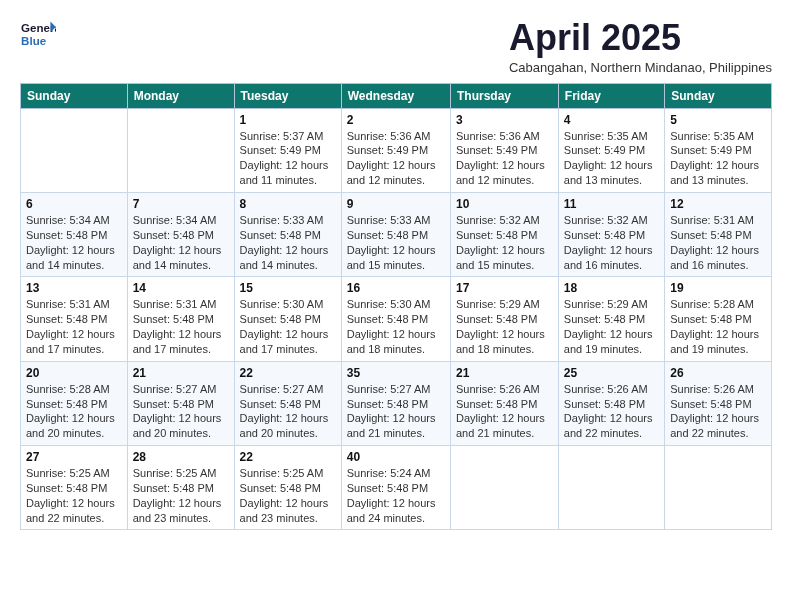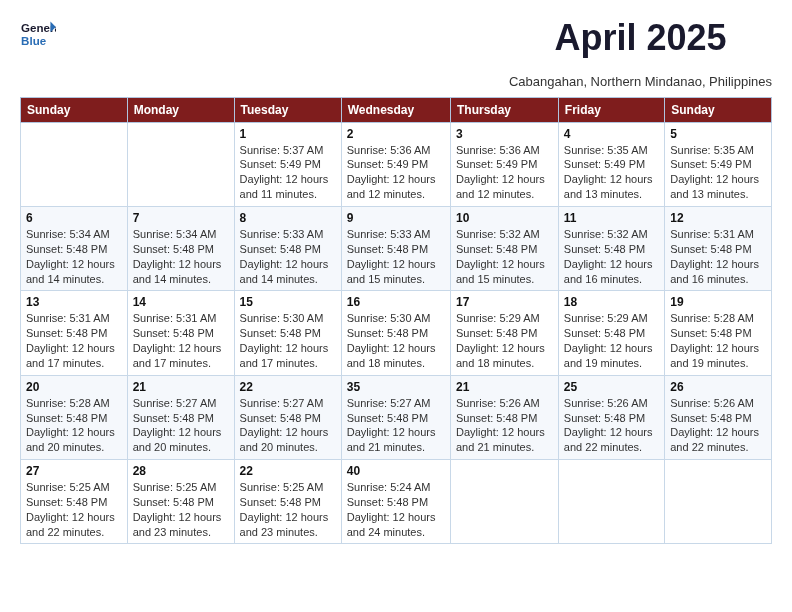--- a/index.html
+++ b/index.html
@@ -25,40 +25,40 @@
     .logo {
       display: flex;
       align-items: center;
       gap: 4px;
     }
     .logo-icon {
       width: 36px;
       height: 32px;
     }
     .title-block {
-      text-align: center;
+      text-align: left;
     }
     .month-title {
       font-size: 36px;
       font-weight: bold;
       color: #1a1a2e;
       line-height: 1.1;
     }
     .location-title {
       font-size: 13px;
       color: #333;
-      margin-top: 16px;
+      margin-top: 2px;
     }
     .calendar {
       width: 100%;
       border-collapse: collapse;
       margin-top: 8px;
     }
     .calendar th {
-      background: #7f1d1d;
+      background: #0f766e;
       color: #fff;
       font-size: 12px;
       font-weight: bold;
       padding: 5px 6px;
       text-align: left;
       border: 1px solid #b0c4de;
     }
     .calendar td {
       vertical-align: top;
       border: 1px solid #c8d8e8;

